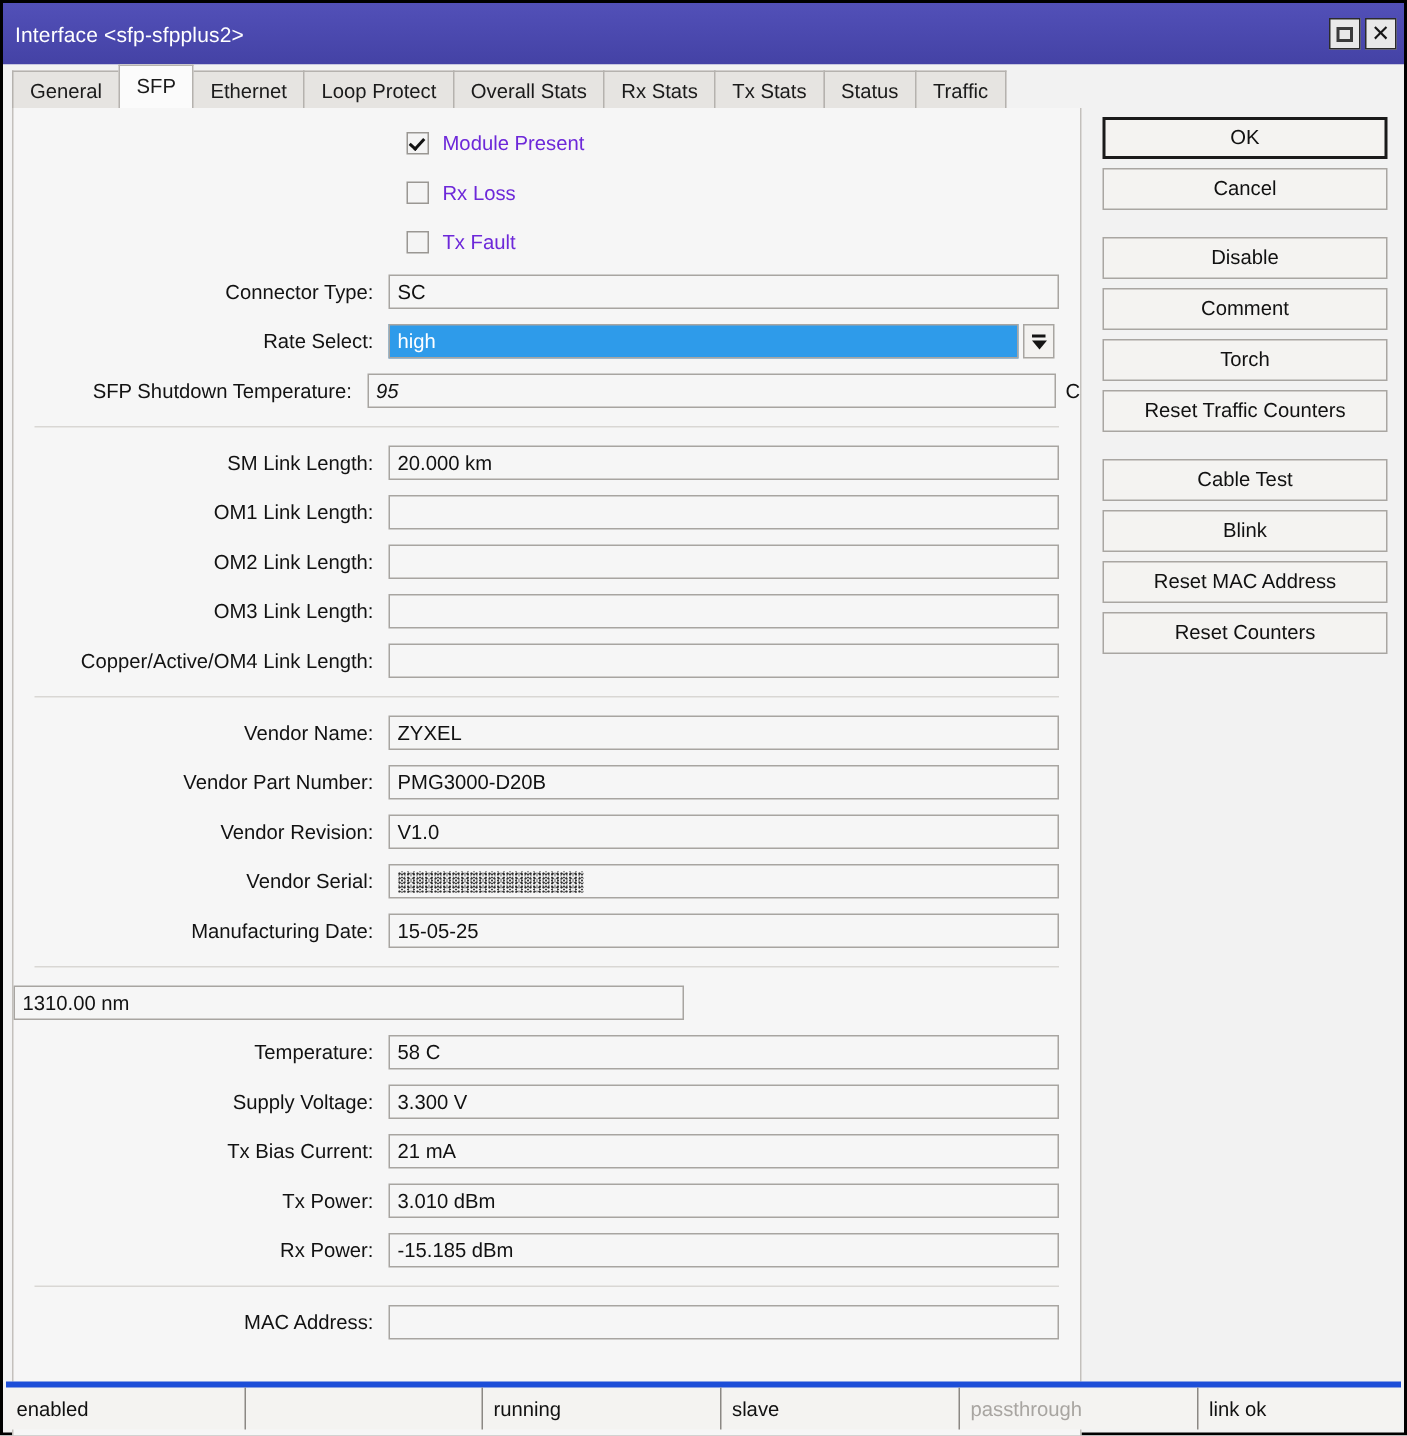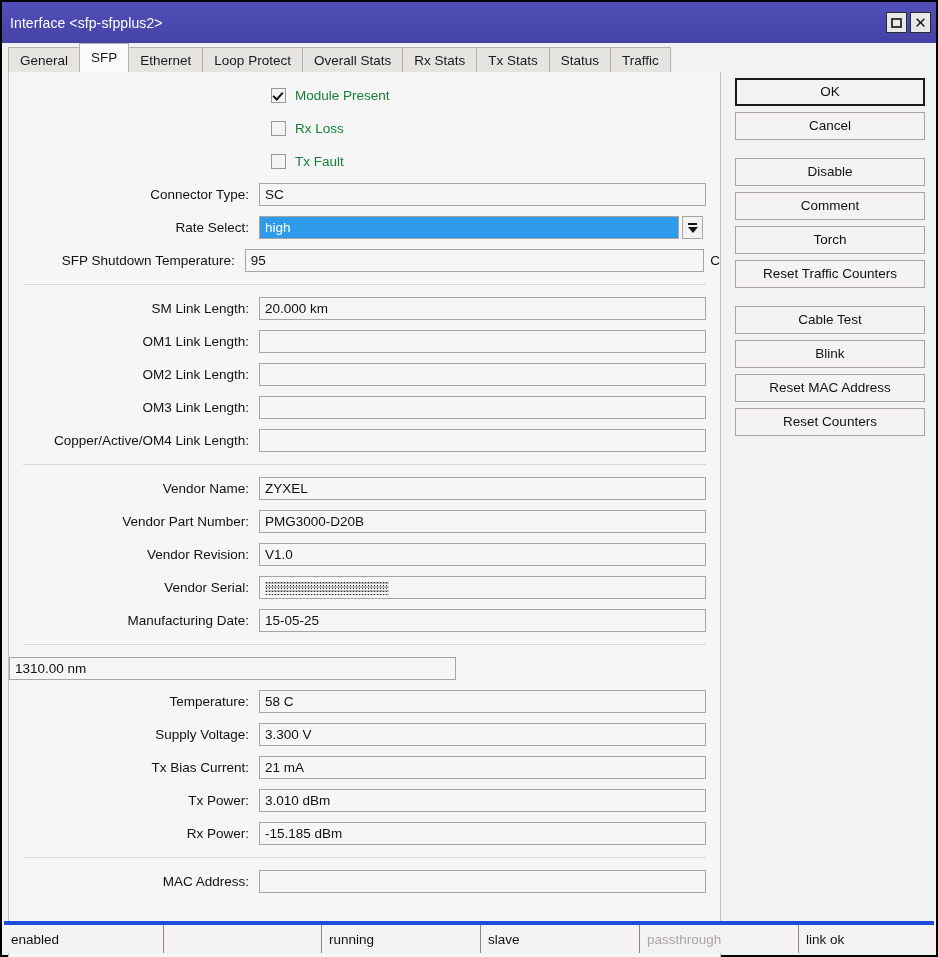--- a/index.html
+++ b/index.html
@@ -171,21 +171,21 @@
     border: 1px solid #a8a5a1;
     box-sizing: border-box;
     padding: 0 5px;
     font-size: 13.5px;
     color: #111111;
     white-space: nowrap;
     overflow: hidden;
     width: 447px;
     cursor: text;
   }
-  .fld.w-narrow { width: 488px; }
+  .fld.w-narrow { width: 488px; font-style: italic; }
   .unit {
     font-size: 13.5px;
     color: #111111;
     margin-left: 6px;
   }
 
   
   .cbrow {
     height: 33px;
     display: flex;
@@ -210,21 +210,21 @@
     top: 1px;
     width: 4px;
     height: 8px;
     border: solid #121212;
     border-width: 0 2.4px 2.4px 0;
     transform: rotate(42deg);
   }
   .cblabel {
     margin-left: 9px;
     font-size: 13.5px;
-    color: #15803d;
+    color: #6d28d9;
     white-space: nowrap;
   }
 
   
   .combo-wrap {
     display: flex;
     align-items: center;
   }
   .combo {
     height: 23px;

